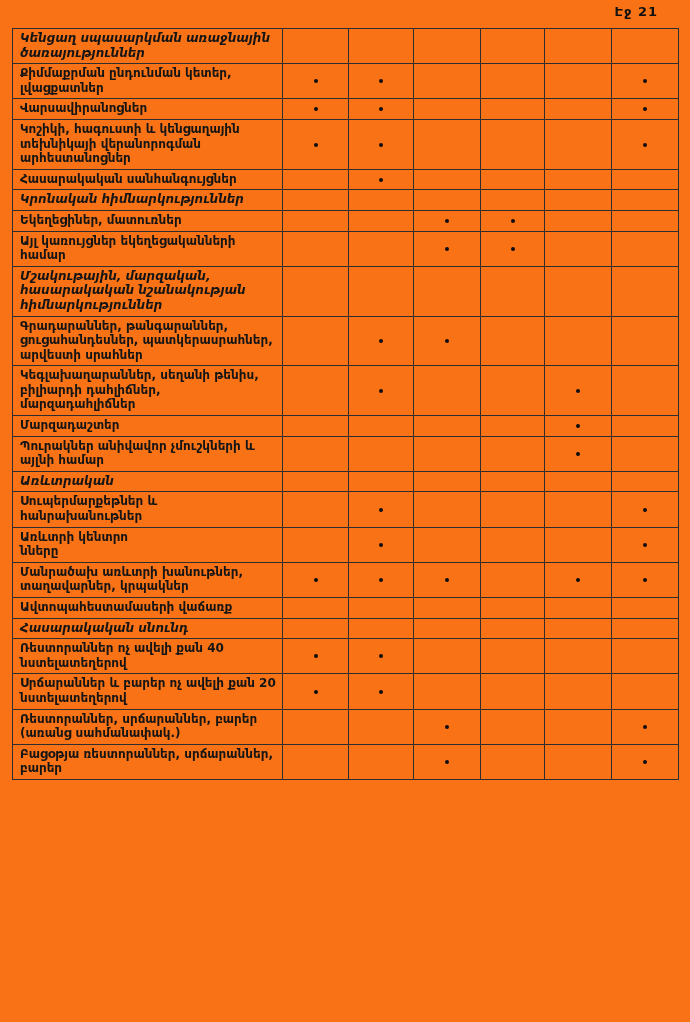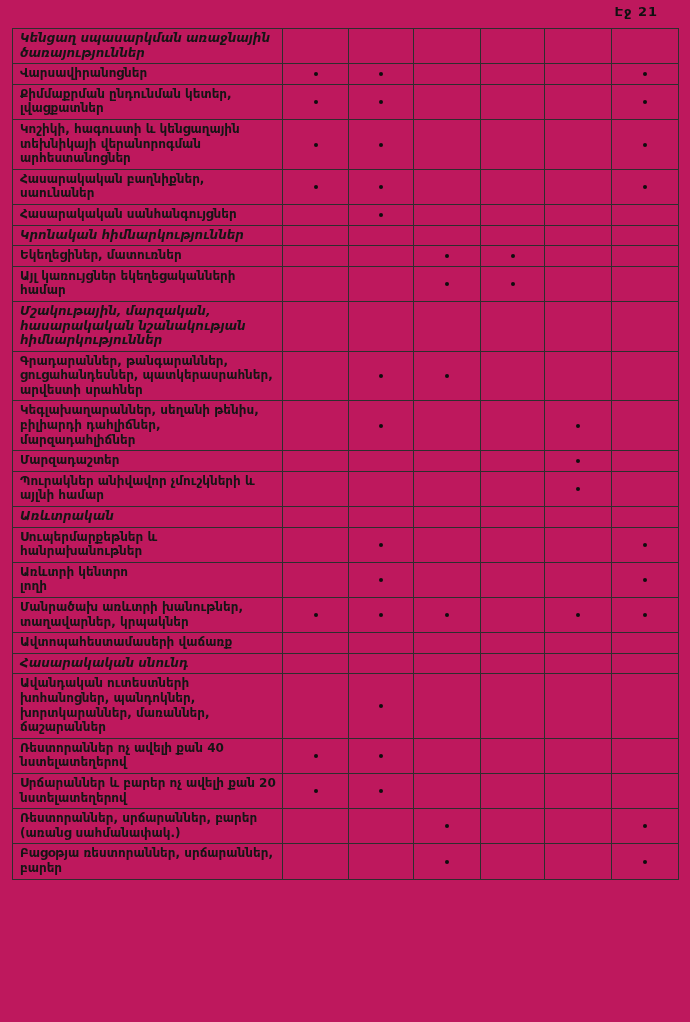--- a/index.html
+++ b/index.html
@@ -4,21 +4,21 @@
 <style>
   html, body {
     margin: 0;
     padding: 0;
     background: #ffffff;
   }
   .page {
     position: relative;
     width: 690px;
     height: 1022px;
-    background: #be185d;
+    background: #f97316;
     overflow: hidden;
     font-family: "DejaVu Sans", sans-serif;
     color: #161616;
   }
   .page-number {
     position: absolute;
     top: 4px;
     right: 32px;
     font-size: 13px;
     font-weight: bold;
@@ -83,60 +83,50 @@
           <td class="label-cell">Կենցաղ սպասարկման առաջնային
 ծառայություններ</td>
           <td class="dot-cell"></td>
           <td class="dot-cell"></td>
           <td class="dot-cell"></td>
           <td class="dot-cell"></td>
           <td class="dot-cell"></td>
           <td class="dot-cell"></td>
         </tr>
         <tr class="item">
-          <td class="label-cell">Վարսավիրանոցներ</td>
-          <td class="dot-cell"><span class="dot"></span></td>
-          <td class="dot-cell"><span class="dot"></span></td>
-          <td class="dot-cell"></td>
-          <td class="dot-cell"></td>
-          <td class="dot-cell"></td>
-          <td class="dot-cell"><span class="dot"></span></td>
-        </tr>
-        <tr class="item">
           <td class="label-cell">Քիմմաքրման ընդունման կետեր,
 լվացքատներ</td>
+          <td class="dot-cell"><span class="dot"></span></td>
+          <td class="dot-cell"><span class="dot"></span></td>
+          <td class="dot-cell"></td>
+          <td class="dot-cell"></td>
+          <td class="dot-cell"></td>
+          <td class="dot-cell"><span class="dot"></span></td>
+        </tr>
+        <tr class="item">
+          <td class="label-cell">Վարսավիրանոցներ</td>
           <td class="dot-cell"><span class="dot"></span></td>
           <td class="dot-cell"><span class="dot"></span></td>
           <td class="dot-cell"></td>
           <td class="dot-cell"></td>
           <td class="dot-cell"></td>
           <td class="dot-cell"><span class="dot"></span></td>
         </tr>
         <tr class="item">
           <td class="label-cell">Կոշիկի, հագուստի և կենցաղային
 տեխնիկայի վերանորոգման
 արհեստանոցներ</td>
           <td class="dot-cell"><span class="dot"></span></td>
           <td class="dot-cell"><span class="dot"></span></td>
           <td class="dot-cell"></td>
           <td class="dot-cell"></td>
           <td class="dot-cell"></td>
           <td class="dot-cell"><span class="dot"></span></td>
         </tr>
         <tr class="item">
-          <td class="label-cell">Հասարակական բաղնիքներ,
-սաունաներ</td>
-          <td class="dot-cell"><span class="dot"></span></td>
-          <td class="dot-cell"><span class="dot"></span></td>
-          <td class="dot-cell"></td>
-          <td class="dot-cell"></td>
-          <td class="dot-cell"></td>
-          <td class="dot-cell"><span class="dot"></span></td>
-        </tr>
-        <tr class="item">
           <td class="label-cell">Հասարակական սանհանգույցներ</td>
           <td class="dot-cell"></td>
           <td class="dot-cell"><span class="dot"></span></td>
           <td class="dot-cell"></td>
           <td class="dot-cell"></td>
           <td class="dot-cell"></td>
           <td class="dot-cell"></td>
         </tr>
         <tr class="section">
           <td class="label-cell">Կրոնական հիմնարկություններ</td>
@@ -232,21 +222,21 @@
 հանրախանութներ</td>
           <td class="dot-cell"></td>
           <td class="dot-cell"><span class="dot"></span></td>
           <td class="dot-cell"></td>
           <td class="dot-cell"></td>
           <td class="dot-cell"></td>
           <td class="dot-cell"><span class="dot"></span></td>
         </tr>
         <tr class="item">
           <td class="label-cell">Առևտրի կենտրո
-լողի</td>
+նները</td>
           <td class="dot-cell"></td>
           <td class="dot-cell"><span class="dot"></span></td>
           <td class="dot-cell"></td>
           <td class="dot-cell"></td>
           <td class="dot-cell"></td>
           <td class="dot-cell"><span class="dot"></span></td>
         </tr>
         <tr class="item">
           <td class="label-cell">Մանրածախ առևտրի խանութներ,
 տաղավարներ, կրպակներ</td>
@@ -263,32 +253,20 @@
           <td class="dot-cell"></td>
           <td class="dot-cell"></td>
           <td class="dot-cell"></td>
           <td class="dot-cell"></td>
           <td class="dot-cell"></td>
         </tr>
         <tr class="section">
           <td class="label-cell">Հասարակական սնունդ</td>
           <td class="dot-cell"></td>
           <td class="dot-cell"></td>
-          <td class="dot-cell"></td>
-          <td class="dot-cell"></td>
-          <td class="dot-cell"></td>
-          <td class="dot-cell"></td>
-        </tr>
-        <tr class="item">
-          <td class="label-cell">Ավանդական ուտեստների
-խոհանոցներ, պանդոկներ,
-խորտկարաններ, մառաններ,
-ճաշարաններ</td>
-          <td class="dot-cell"></td>
-          <td class="dot-cell"><span class="dot"></span></td>
           <td class="dot-cell"></td>
           <td class="dot-cell"></td>
           <td class="dot-cell"></td>
           <td class="dot-cell"></td>
         </tr>
         <tr class="item">
           <td class="label-cell">Ռեստորաններ ոչ ավելի քան 40
 նստելատեղերով</td>
           <td class="dot-cell"><span class="dot"></span></td>
           <td class="dot-cell"><span class="dot"></span></td>

